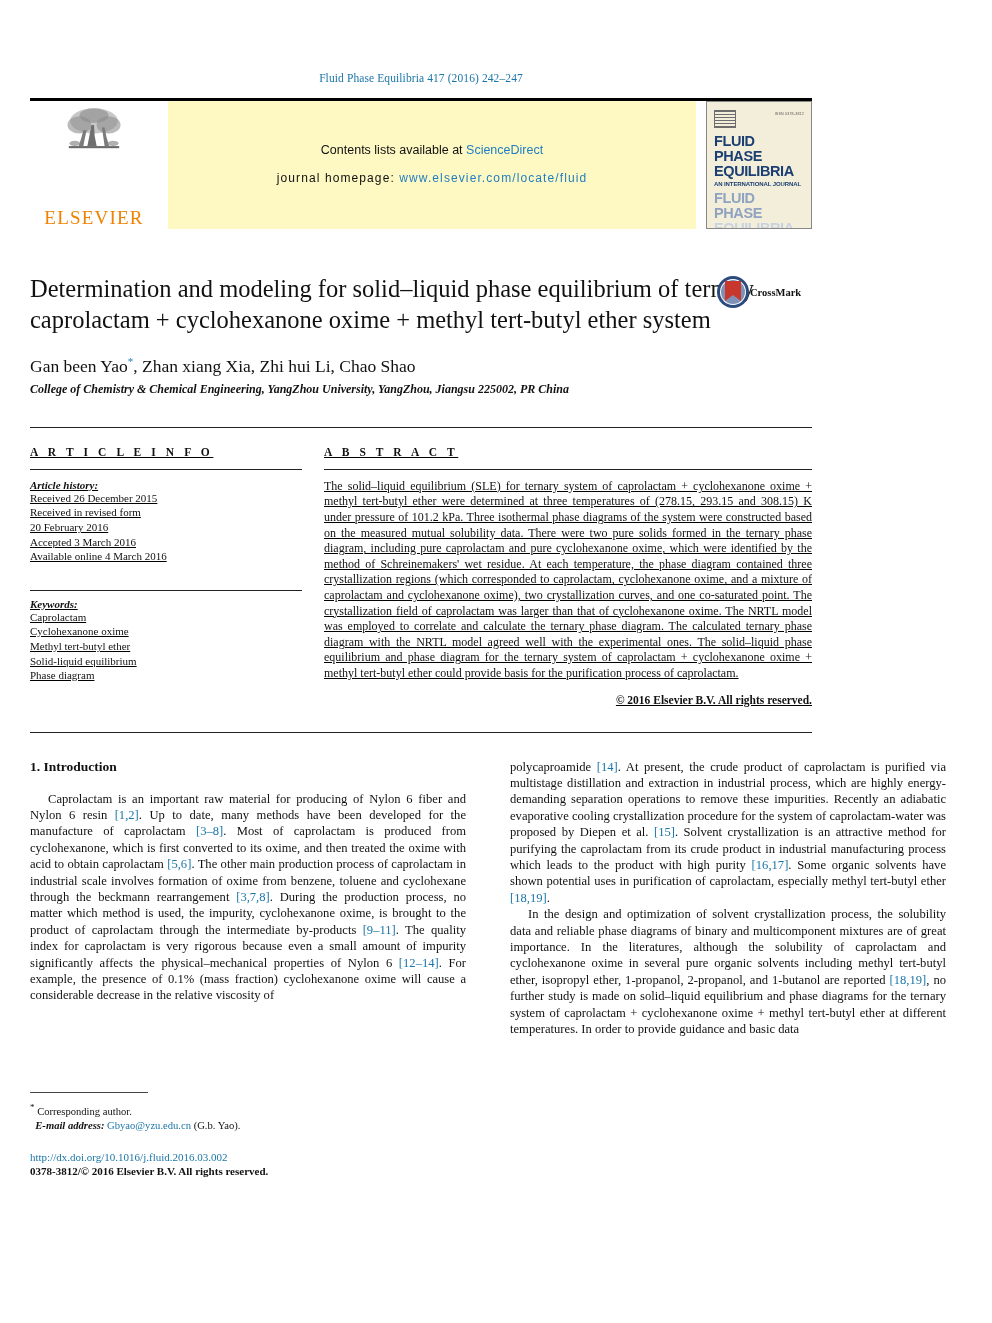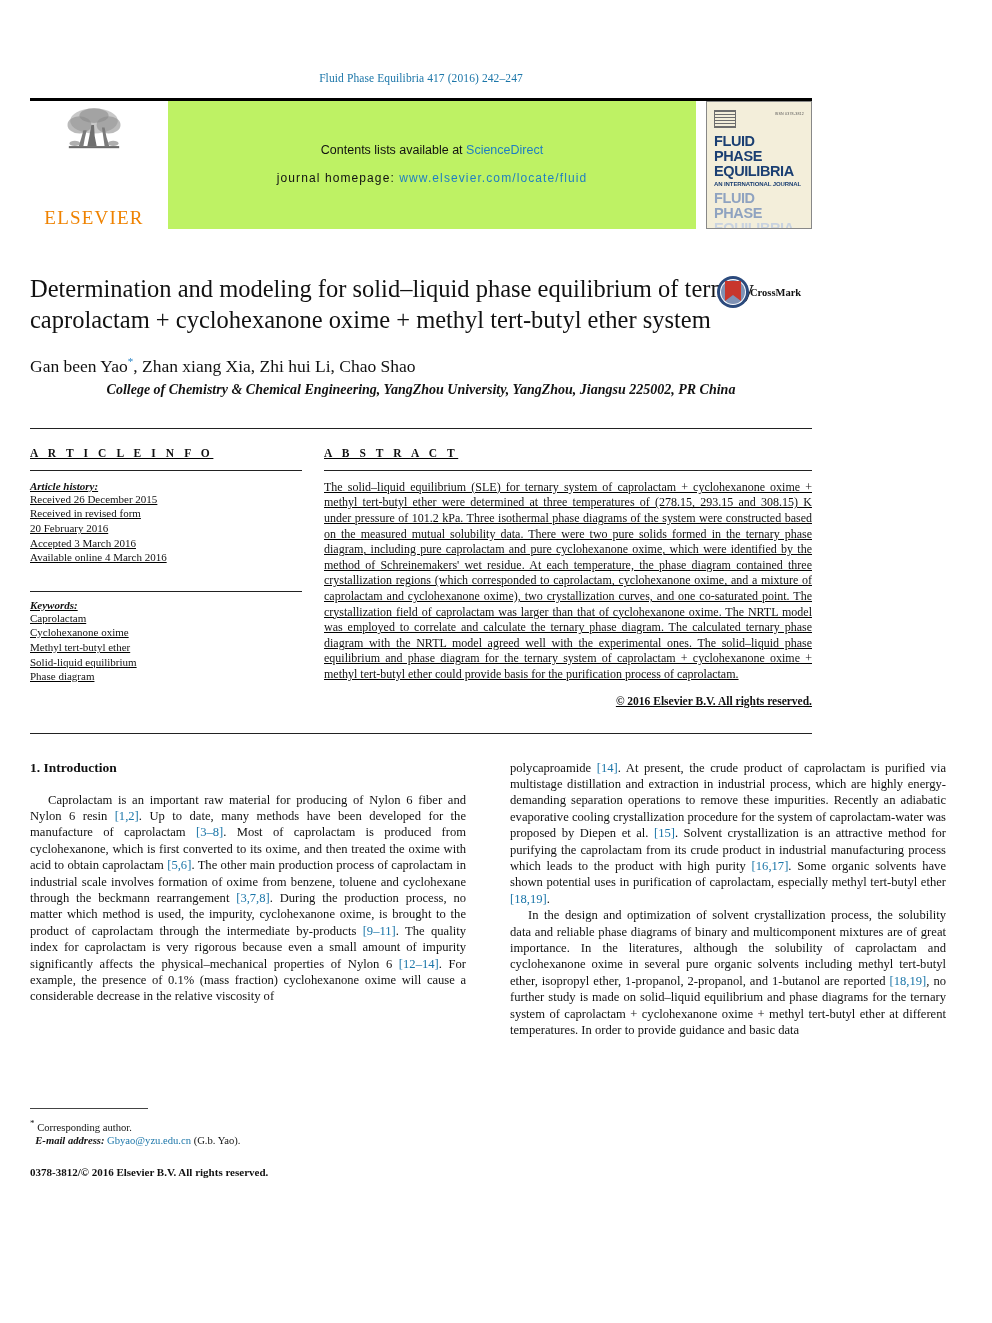--- a/index.html
+++ b/index.html
@@ -55,21 +55,21 @@
   .elsevier-word {
     font-family: "Liberation Serif", serif;
     font-size: 19px;
     letter-spacing: 1.2px;
     color: #ef8200;
     margin-top: 1px;
     font-weight: 400;
   }
   .masthead-center {
     flex: 1 1 auto;
-    background: #bef264;
+    background: #fef9c3;
     margin: 0 10px;
     display: flex;
     flex-direction: column;
     align-items: center;
     justify-content: center;
     padding: 6px 0 8px;
     box-sizing: border-box;
   }
   .contents-line {
     font-family: "Liberation Sans", sans-serif;
@@ -189,23 +189,22 @@
   .authors .star {
     color: #1f7ec2;
     font-size: 11px;
     vertical-align: super;
   }
   .affiliation {
     margin-top: 5px;
     font-family: "Liberation Serif", serif;
     font-style: italic;
     font-weight: bold;
-    font-size: 14px;
-    color: #111;
-    text-align: center;
+    font-size: 12px;
+    color: #111;
   }
 
   
   .info-abstract {
     margin-top: 30px;
     border-top: 1px solid #222;
     padding-top: 18px;
     display: flex;
     gap: 22px;
     text-decoration: underline;
@@ -419,20 +418,21 @@
 
     <div class="bcol">
       <h2 class="sec-num-head">1. Introduction</h2>
       <p class="para"><span>Caprolactam is an important raw material for producing of Nylon 6 fiber and Nylon 6 resin </span><span class="ref">[1,2]</span><span>. Up to date, many methods have been developed for the manufacture of caprolactam </span><span class="ref">[3–8]</span><span>. Most of caprolactam is produced from cyclohexanone, which is first converted to its oxime, and then treated the oxime with acid to obtain caprolactam </span><span class="ref">[5,6]</span><span>. The other main production process of caprolactam in industrial scale involves formation of oxime from benzene, toluene and cyclohexane through the beckmann rearrangement </span><span class="ref">[3,7,8]</span><span>. During the production process, no matter which method is used, the impurity, cyclohexanone oxime, is brought to the product of caprolactam through the intermediate by-products </span><span class="ref">[9–11]</span><span>. The quality index for caprolactam is very rigorous because even a small amount of impurity significantly affects the physical–mechanical properties of Nylon 6 </span><span class="ref">[12–14]</span><span>. For example, the presence of 0.1% (mass fraction) cyclohexanone oxime will cause a considerable decrease in the relative viscosity of</span></p>
 
       <div class="footnote">
         <div class="foot-rule"></div>
         <div class="foot-line"><span class="foot-star">*</span> <span>Corresponding author.</span></div>
         <div class="foot-line">&nbsp;&nbsp;<span class="foot-em">E-mail address:</span> <span class="link">Gbyao@yzu.edu.cn</span><span> (G.b. Yao).</span></div>
         <div class="doi-block">
+          <div class="doi-line">http://dx.doi.org/10.1016/j.fluid.2016.03.002</div>
           <div class="issn-line">0378-3812/© 2016 Elsevier B.V. All rights reserved.</div>
         </div>
       </div>
     </div>
 
     <div class="bcol">
       <p class="para cont"><span>polycaproamide </span><span class="ref">[14]</span><span>. At present, the crude product of caprolactam is purified via multistage distillation and extraction in industrial process, which are highly energy-demanding separation operations to remove these impurities. Recently an adiabatic evaporative cooling crystallization procedure for the system of caprolactam-water was proposed by Diepen et al. </span><span class="ref">[15]</span><span>. Solvent crystallization is an attractive method for purifying the caprolactam from its crude product in industrial manufacturing process which leads to the product with high purity </span><span class="ref">[16,17]</span><span>. Some organic solvents have shown potential uses in purification of caprolactam, especially methyl tert-butyl ether </span><span class="ref">[18,19]</span><span>.</span></p>
       <p class="para"><span>In the design and optimization of solvent crystallization process, the solubility data and reliable phase diagrams of binary and multicomponent mixtures are of great importance. In the literatures, although the solubility of caprolactam and cyclohexanone oxime in several pure organic solvents including methyl tert-butyl ether, isopropyl ether, 1-propanol, 2-propanol, and 1-butanol are reported </span><span class="ref">[18,19]</span><span>, no further study is made on solid–liquid equilibrium and phase diagrams for the ternary system of caprolactam + cyclohexanone oxime + methyl tert-butyl ether at different temperatures. In order to provide guidance and basic data</span></p>
     </div>
   </div>

